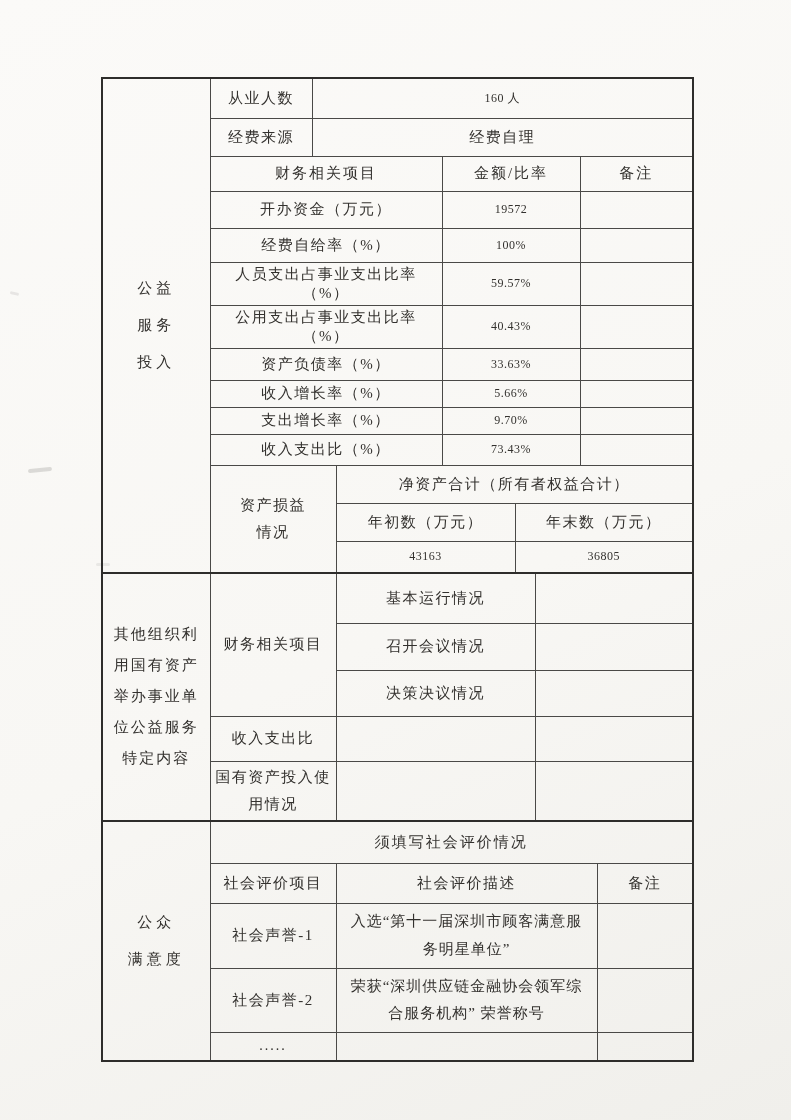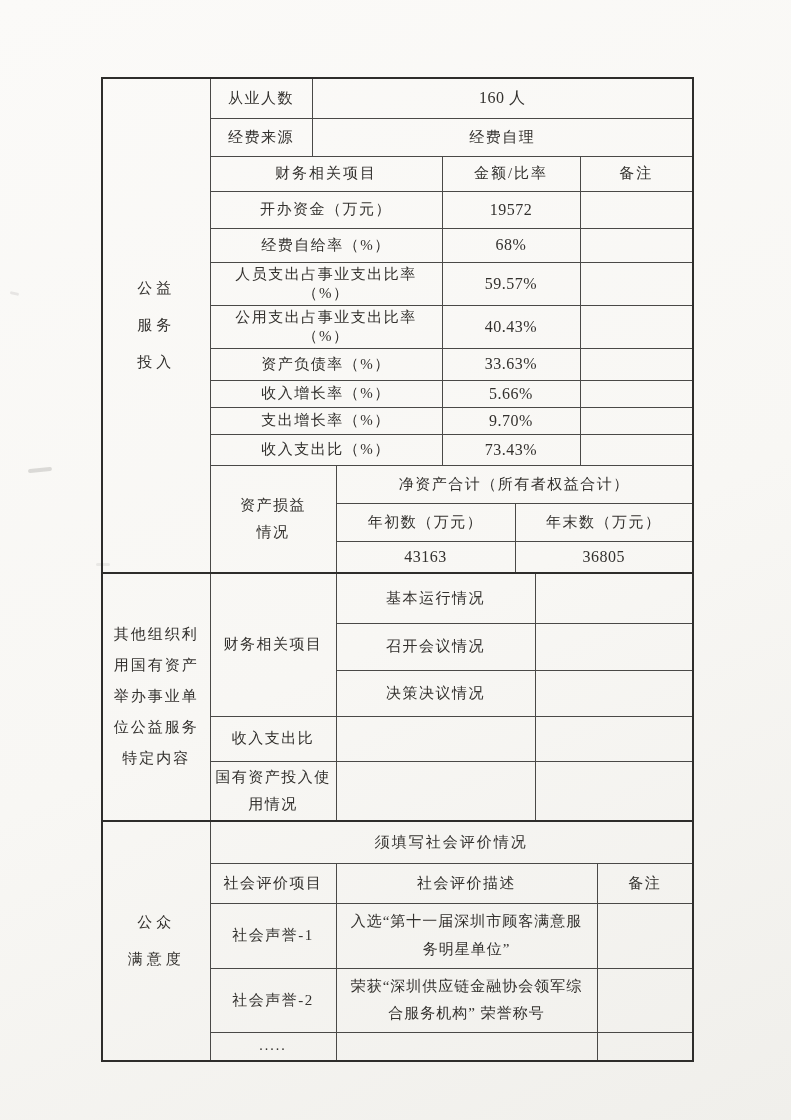--- a/index.html
+++ b/index.html
@@ -20,21 +20,21 @@
   td{
     border:1px solid #4a4947;
     color:#33312e;
     font-size:15px;
     text-align:center;vertical-align:middle;
     letter-spacing:1.5px;
     padding:2px 4px;
     overflow:hidden;
   }
   tr.band-start td{border-top:2px solid #2e2d2b;margin-left:31px;}
-  .num{font-size:16px;letter-spacing:0.5px;}
+  .num{font-size:12px;letter-spacing:0.5px;}
   .colA{letter-spacing:4px;}
   .colA.tight{letter-spacing:2px;padding:0 2px;font-family:Liberation Serif, serif;}
   .colA .line{padding:9px 0;}
   .colA.tight .line{padding:6px 0;}
   .two-line .line{padding:4px 0;font-family:Liberation Serif, serif;}
   .desc{text-align:center;letter-spacing:1px;line-height:1.85;padding:4px 10px;}
   .dots{letter-spacing:2px;font-size:14px;}
   .hdr{letter-spacing:2px;}
   .smudge{position:absolute;background:rgba(110,108,104,.22);border-radius:2px;}
   .s1{left:28px;top:468px;width:24px;height:4px;transform:rotate(-6deg);}
@@ -81,21 +81,21 @@
         <td colspan="3" class="hdr">金额/比率</td>
         <td colspan="2" class="hdr">备注</td>
       </tr>
       <tr style="height:37px">
         <td colspan="3">开办资金（万元）</td>
         <td colspan="3" class="num">19572</td>
         <td colspan="2"></td>
       </tr>
       <tr style="height:34px">
         <td colspan="3">经费自给率（%）</td>
-        <td colspan="3" class="num">68%</td>
+        <td colspan="3" class="num">100%</td>
         <td colspan="2"></td>
       </tr>
       <tr style="height:42px">
         <td colspan="3">人员支出占事业支出比率（%）</td>
         <td colspan="3" class="num">59.57%</td>
         <td colspan="2"></td>
       </tr>
       <tr style="height:38px">
         <td colspan="3">公用支出占事业支出比率（%）</td>
         <td colspan="3" class="num">40.43%</td>

